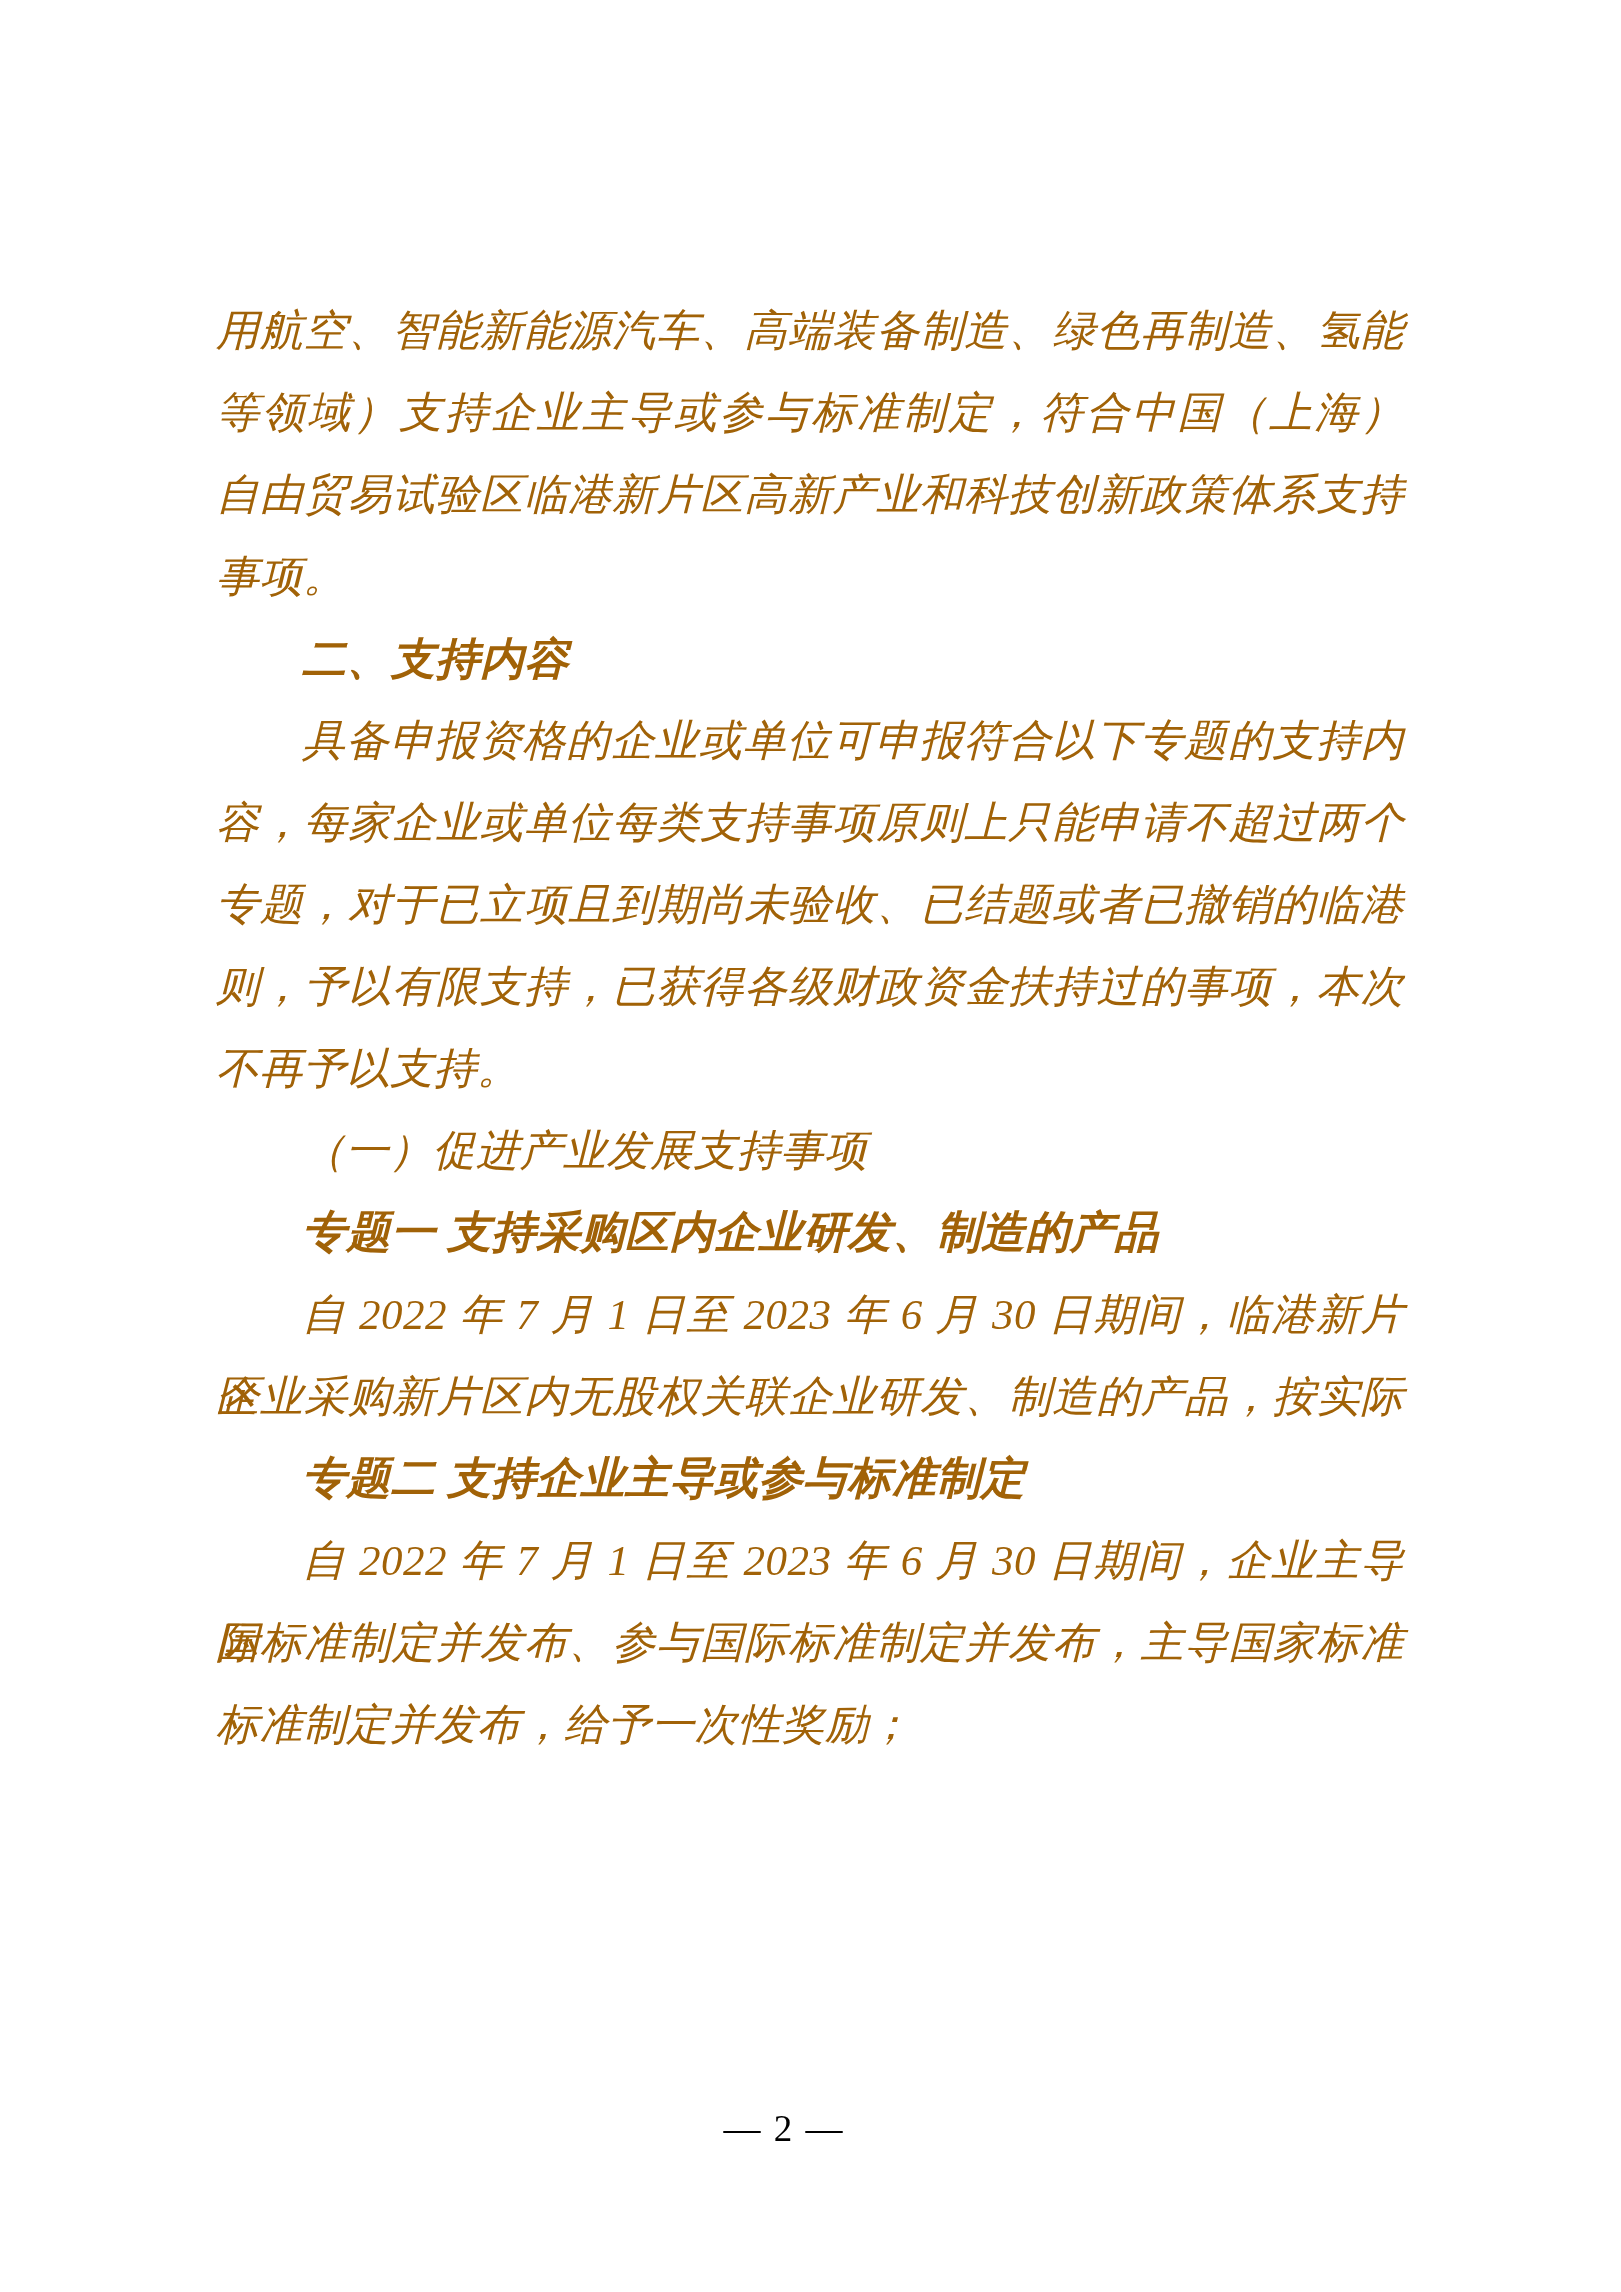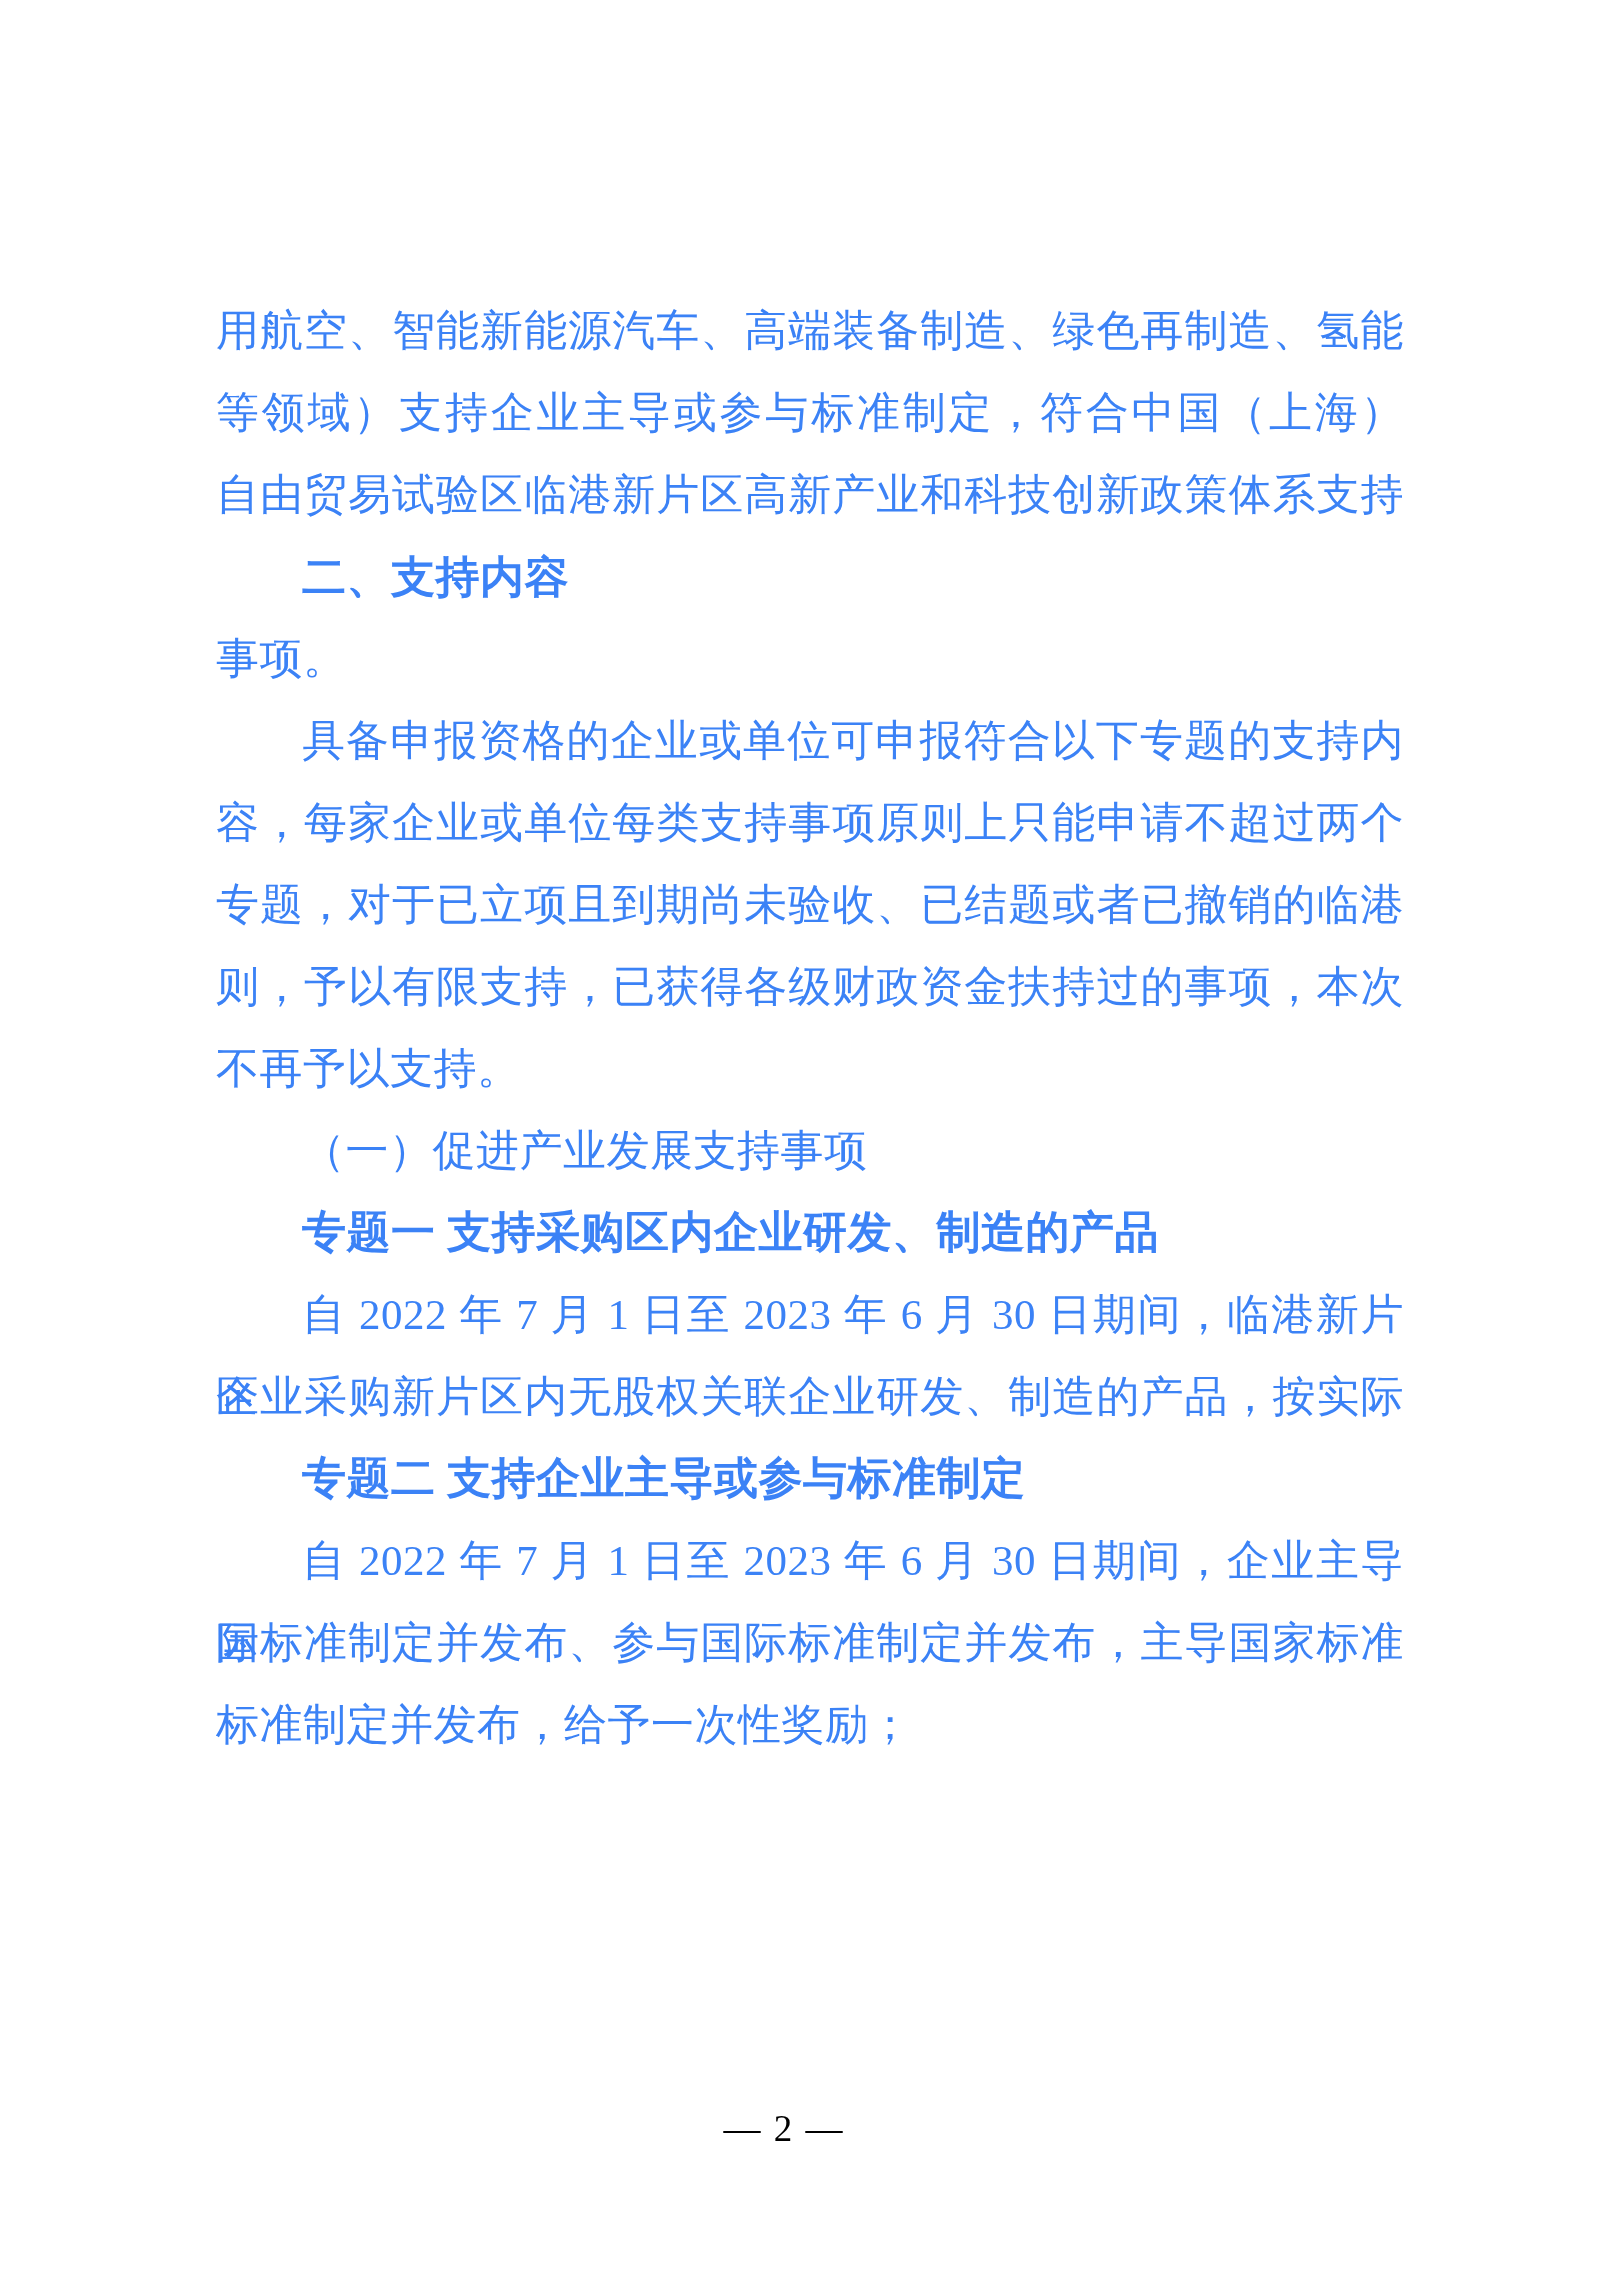--- a/index.html
+++ b/index.html
@@ -20,21 +20,22 @@
     position: absolute;
     left: 216px;
     top: 290px;
     width: 1188px;
   }
   .line {
     height: 82px;
     line-height: 82px;
     font-size: 43px;
     letter-spacing: 0.5px;
-    color: #3b82f6;
+    color: #a16207;
+    font-style: italic;
   }
   
   .line.j {
     text-align: justify;
     text-align-last: justify;
     text-justify: inter-character;
   }
   
   .line.i2 {
     text-indent: 86px;
@@ -76,22 +77,22 @@
   }
 </style>
 </head>
 <body>
 
 <div class="page">
   <div class="content">
       <div class="line body j">用航空、智能新能源汽车、高端装备制造、绿色再制造、氢能</div>
       <div class="line body j">等领域）支持企业主导或参与标准制定，符合中国（上海）</div>
       <div class="line body j">自由贸易试验区临港新片区高新产业和科技创新政策体系支持</div>
+      <div class="line body">事项。</div>
       <div class="line heading1 i2">二、支持内容</div>
-      <div class="line body">事项。</div>
       <div class="line body j i2">具备申报资格的企业或单位可申报符合以下专题的支持内</div>
       <div class="line body j">容，每家企业或单位每类支持事项原则上只能申请不超过两个</div>
       <div class="line body j">专题，对于已立项且到期尚未验收、已结题或者已撤销的临港</div>
       <div class="line body j">则，予以有限支持，已获得各级财政资金扶持过的事项，本次</div>
       <div class="line body">不再予以支持。</div>
       <div class="line subheading i2">（一）促进产业发展支持事项</div>
       <div class="line heading2 i2">专题一 支持采购区内企业研发、制造的产品</div>
       <div class="line body j i2">自 2022 年 7 月 1 日至 2023 年 6 月 30 日期间，临港新片区</div>
       <div class="line body j">企业采购新片区内无股权关联企业研发、制造的产品，按实际</div>
       <div class="line heading2 i2">专题二 支持企业主导或参与标准制定</div>

